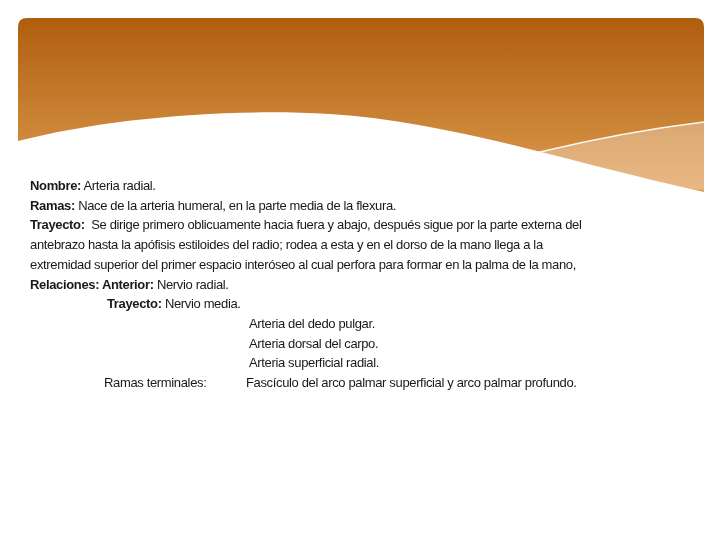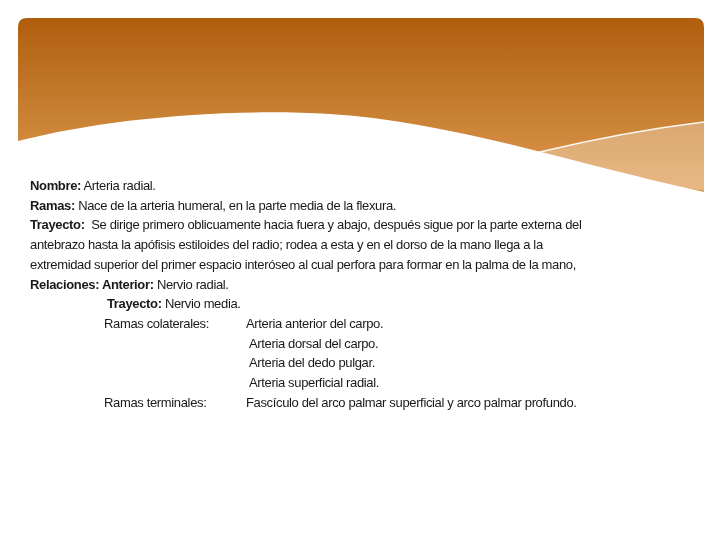--- a/index.html
+++ b/index.html
@@ -77,20 +77,19 @@
   </svg>
 
   <div class="text-block" id="text-block">
       <div class="line indent-0"><span class="seg-b">Nombre:</span><span class="seg-n"> Arteria radial.</span></div>
       <div class="line indent-0"><span class="seg-b">Ramas:</span><span class="seg-n"> Nace de la arteria humeral, en la parte media de la flexura.</span></div>
       <div class="line indent-0"><span class="seg-b">Trayecto:</span><span class="seg-n">  Se dirige primero oblicuamente hacia fuera y abajo, después sigue por la parte externa del</span></div>
       <div class="line indent-0"><span class="seg-n">antebrazo hasta la apófisis estiloides del radio; rodea a esta y en el dorso de la mano llega a la</span></div>
       <div class="line indent-0"><span class="seg-n">extremidad superior del primer espacio interóseo al cual perfora para formar en la palma de la mano,</span></div>
       <div class="line indent-0"><span class="seg-b">Relaciones: </span><span class="seg-bu">Anterior:</span><span class="seg-n"> Nervio radial.</span></div>
       <div class="line indent-1"><span class="seg-bu">Trayecto:</span><span class="seg-n"> Nervio media.</span></div>
-      <div class="line indent-2"><span class="seg-col">Ramas colaterales:</span><span class="seg-n">Arteria anterior del carpo.</span></div>
+      <div class="line indent-3"><span class="seg-n">Arteria del dedo pulgar.</span></div>
       <div class="line indent-3"><span class="seg-n">Arteria dorsal del carpo.</span></div>
-      <div class="line indent-3"><span class="seg-n">Arteria del dedo pulgar.</span></div>
       <div class="line indent-3"><span class="seg-n">Arteria superficial radial.</span></div>
       <div class="line indent-2"><span class="seg-col">Ramas terminales:</span><span class="seg-n">Fascículo del arco palmar superficial y arco palmar profundo.</span></div>
     </div>
 
 </div>
 
 </body></html>

